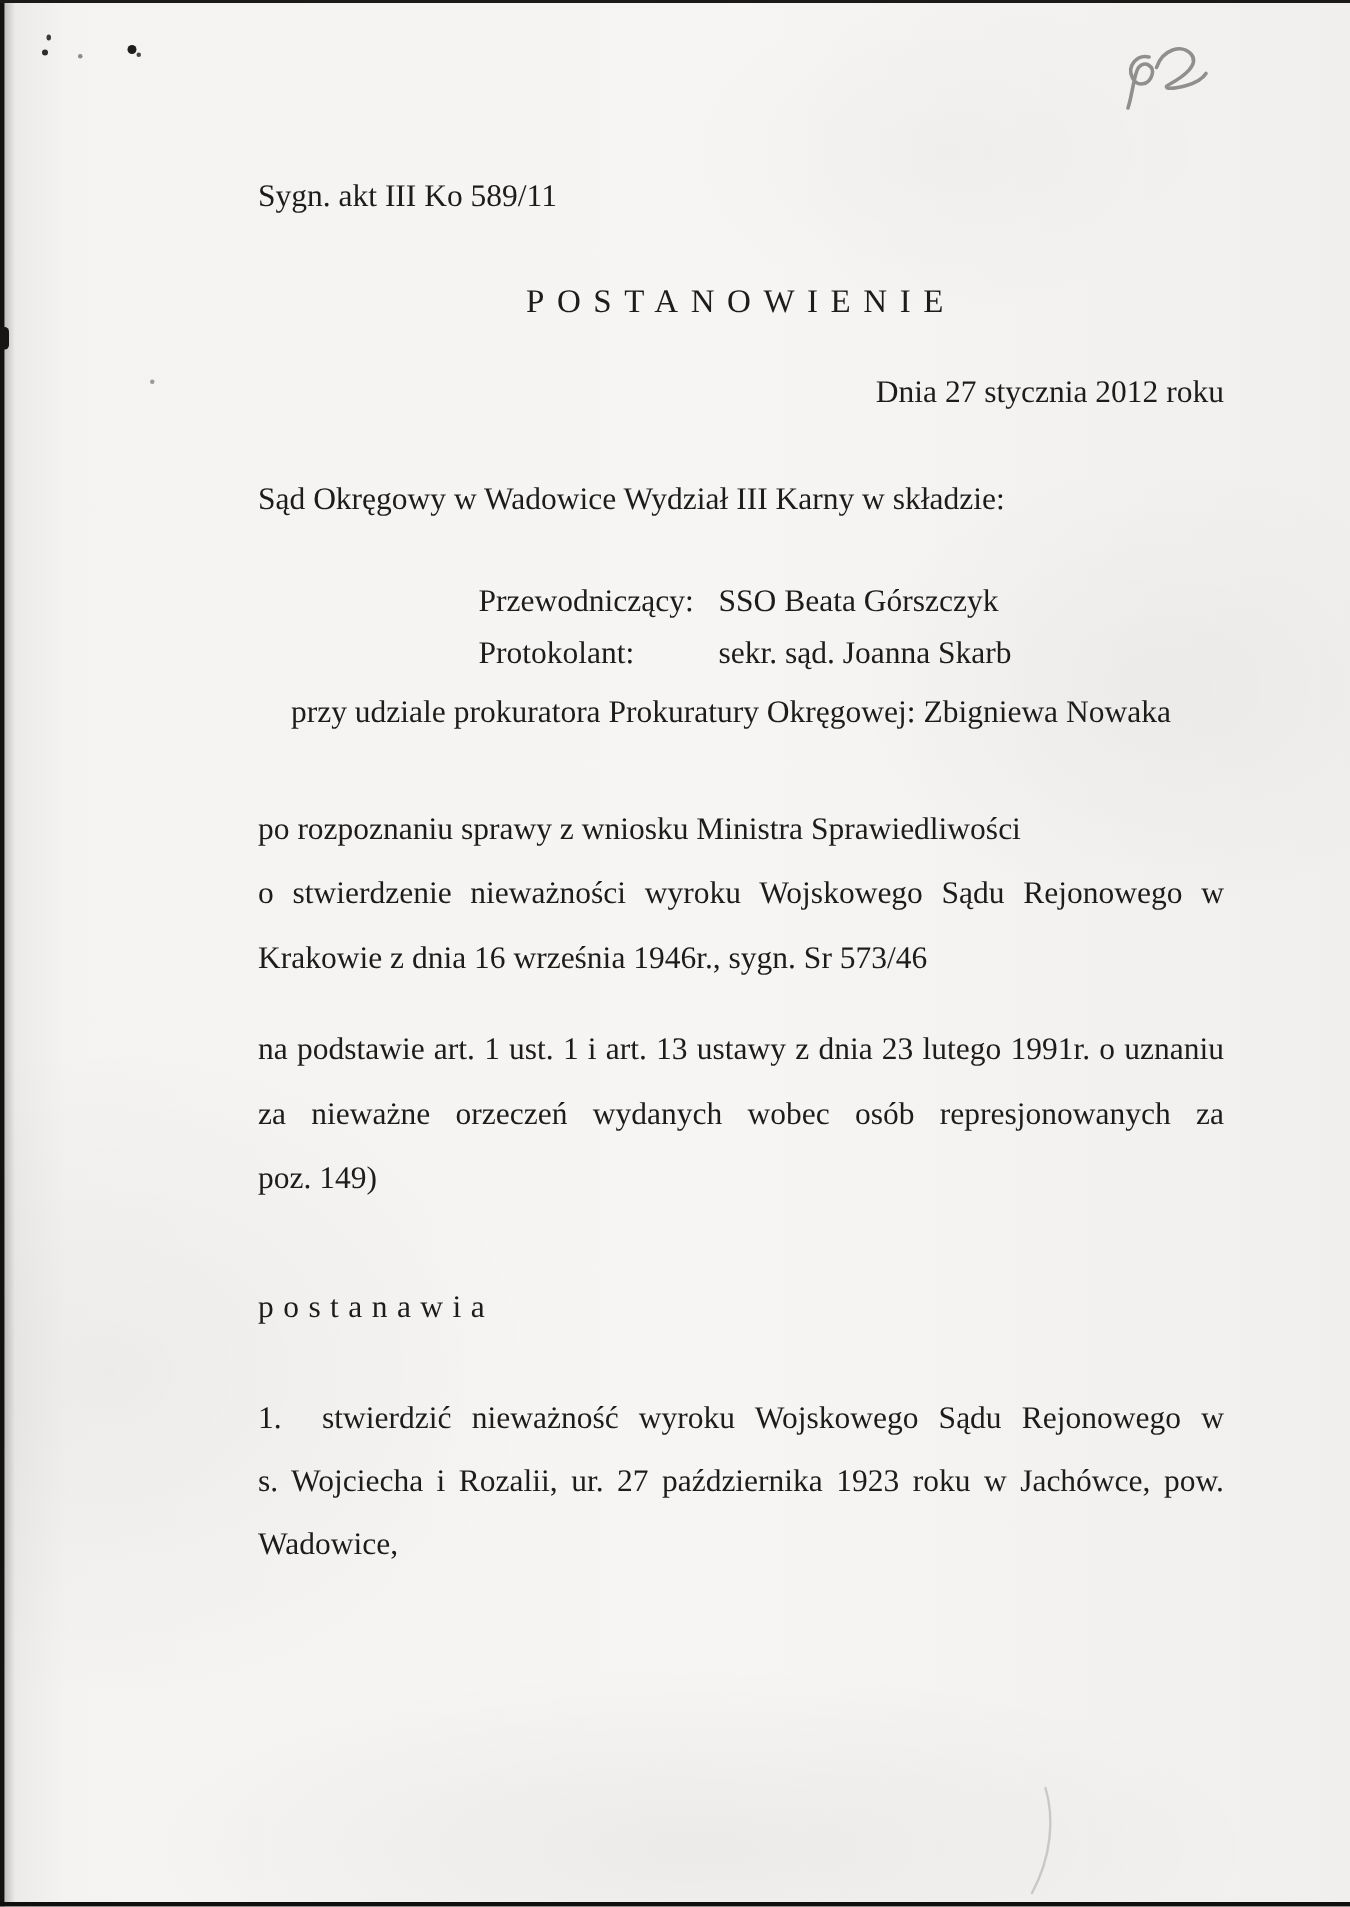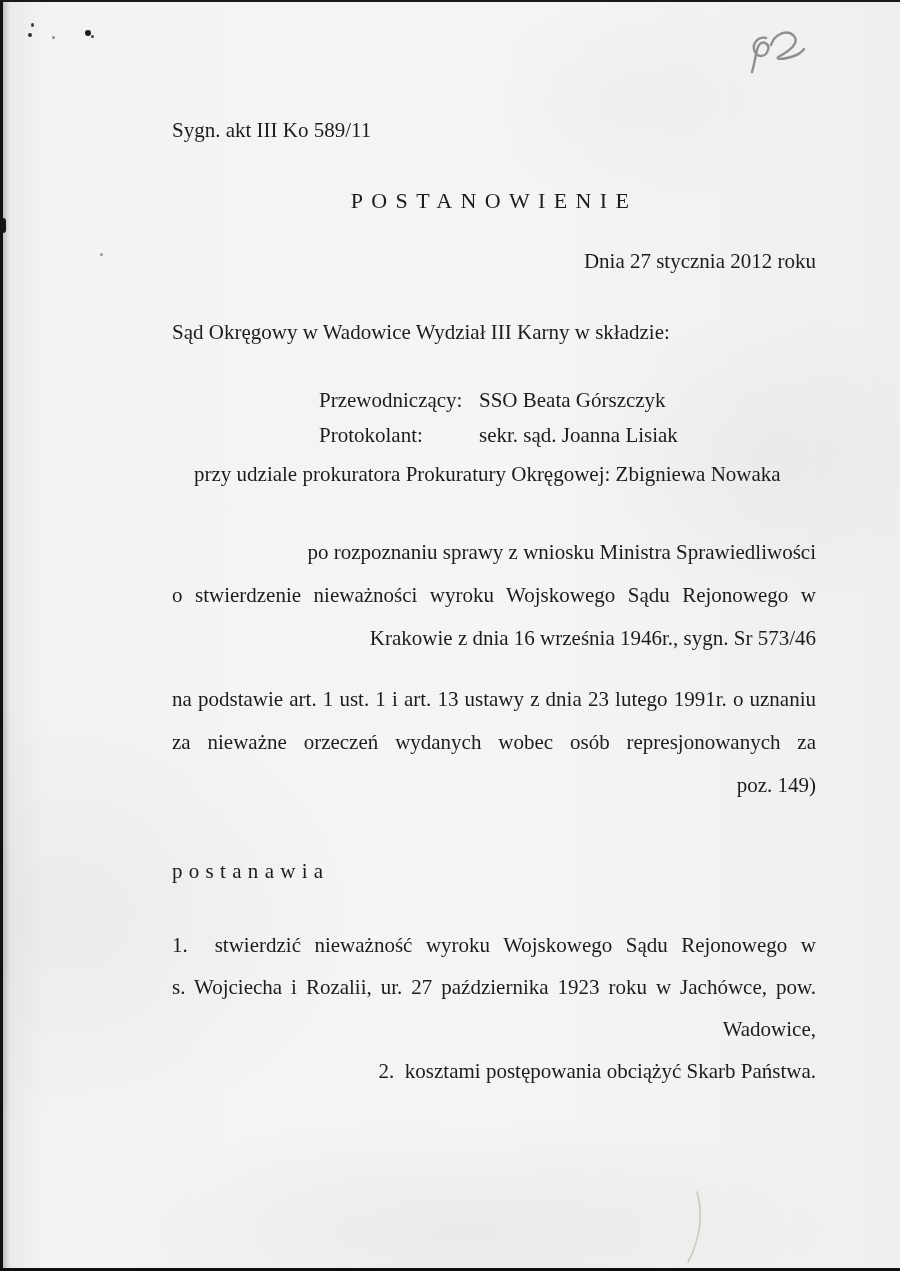--- a/index.html
+++ b/index.html
@@ -20,21 +20,21 @@
   .edge-left{left:0;top:0;width:3px;height:1271px;}
   .edge-top{left:0;top:0;width:900px;height:2px;background:#1a1a1a;}
   .edge-bottom{left:0;bottom:0;width:900px;height:3px;background:#0f0f0f;}
   .edge-shadow{position:absolute;left:3px;top:0;width:7px;height:1271px;
     background:linear-gradient(90deg,rgba(0,0,0,0.18),rgba(0,0,0,0));}
   .edge-nub{position:absolute;left:0;top:218px;width:6px;height:15px;background:#161616;border-radius:0 3px 3px 0;}
   .speck{position:absolute;border-radius:50%;}
 
   .content{position:absolute;left:172px;top:0;width:644px;}
   .tblock{position:absolute;left:0;width:644px;font-size:21px;line-height:43px;}
-  .tline{white-space:nowrap;text-align:right;}
+  .tline{white-space:nowrap;}
   .tline.stretch{white-space:normal;text-align:justify;text-align-last:justify;}
 
   .case-number{top:109px;}
   .doc-title{top:179px;text-align:center;letter-spacing:0.38em;font-size:22px;}
   .date-line{top:240px;text-align:right;}
   .court-line{top:311px;}
   .panel{top:383px;left:111px;width:533px;line-height:35px;margin-left:36px;}
   .panel-row{display:flex;}
   .panel-label{flex:0 0 160px;}
   .prosecutor-line{top:453px;margin-left:22px;}
@@ -82,21 +82,21 @@
 
     <div class="tblock court-line">Sąd Okręgowy w Wadowice Wydział III Karny w składzie:</div>
 
     <div class="tblock panel">
       <div class="panel-row">
         <span class="panel-label">Przewodniczący:</span>
         <span class="panel-value">SSO Beata Górszczyk</span>
       </div>
       <div class="panel-row">
         <span class="panel-label">Protokolant:</span>
-        <span class="panel-value">sekr. sąd. Joanna Lisiak</span>
+        <span class="panel-value">sekr. sąd. Joanna Skarb</span>
       </div>
     </div>
 
     <div class="tblock prosecutor-line">przy udziale prokuratora Prokuratury Okręgowej: Zbigniewa Nowaka</div>
 
     <div class="tblock para-request">
         <div class="tline">po rozpoznaniu sprawy z wniosku Ministra Sprawiedliwości</div>
         <div class="tline stretch">o stwierdzenie nieważności wyroku Wojskowego Sądu Rejonowego w</div>
         <div class="tline">Krakowie z dnia 16 września 1946r., sygn. Sr 573/46</div>
       </div>
@@ -106,17 +106,16 @@
         <div class="tline stretch">za nieważne orzeczeń wydanych wobec osób represjonowanych za</div>
         <div class="tline">poz. 149)</div>
       </div>
 
     <div class="tblock decision-heading">postanawia</div>
 
     <div class="tblock decision-items">
         <div class="tline stretch">1.&nbsp; stwierdzić nieważność wyroku Wojskowego Sądu Rejonowego w</div>
         <div class="tline stretch">s. Wojciecha i Rozalii, ur. 27 października 1923 roku w Jachówce, pow.</div>
         <div class="tline">Wadowice,</div>
-        <div class="tline">2.&nbsp; kosztami postępowania obciążyć Skarb Państwa.</div>
       </div>
 
   </div>
 </div>
 
 </body></html>

